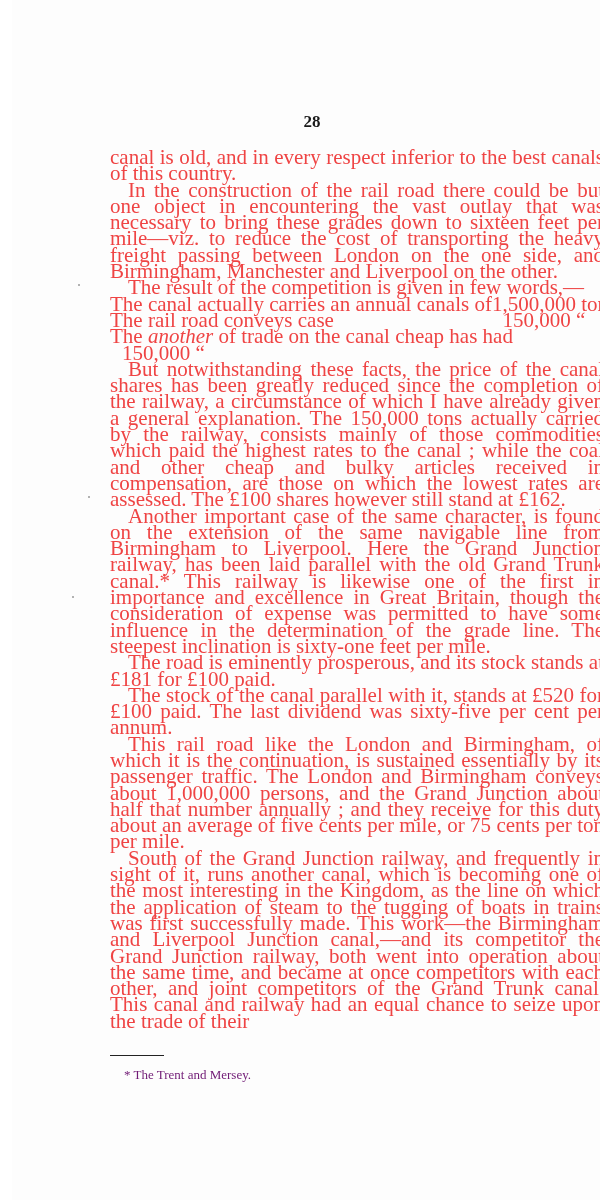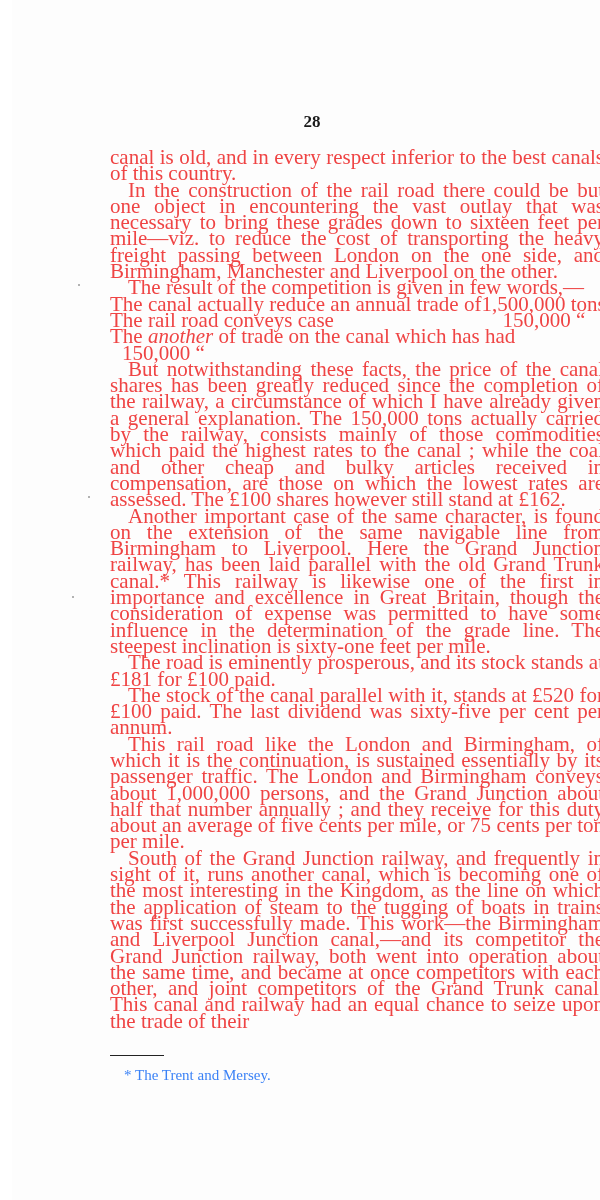--- a/index.html
+++ b/index.html
@@ -10,47 +10,47 @@
     .body { position: absolute; left: 98px; top: 149px; width: 494px;
       font-family: "Liberation Serif", "DejaVu Serif", serif; font-size: 21px; line-height: 16.3px; color: #ef4444; }
     .para { margin: 0; text-align: justify; text-align-last: left; text-indent: 18px; }
     .para.noindent { text-indent: 0; }
     .row { display: flex; justify-content: space-between; white-space: nowrap; }
     .row .num { min-width: 120px; text-align: center; }
     .hang { padding-left: 12px; display: flex; justify-content: space-between; }
     em { font-style: italic; }
     .rule { position: absolute; left: 98px; top: 1055px; width: 54px; border-top: 1.5px solid #222; }
     .footnote { position: absolute; left: 112px; top: 1067px;
-      font-family: "Liberation Serif", "DejaVu Serif", serif; font-size: 15px; color: #3b82f6; }
+      font-family: "Liberation Serif", "DejaVu Serif", serif; font-size: 13px; color: #701a75; }
     .speck { position: absolute; background: #999; width: 2px; height: 2px; border-radius: 1px; }
   </style>
 </head>
 <body>
 
 <div class="page">
 
   <div class="pagenum">28</div>
 
   <div class="body">
     <p class="para noindent">canal is old, and in every respect inferior to the best canals of this country.</p>
     <p class="para">In the construction of the rail road there could be but one object in encountering the vast outlay that was necessary to bring these grades down to sixteen feet per mile—viz. to reduce the cost of transporting the heavy freight passing between London on the one side, and Birmingham, Manchester and Liverpool on the other.</p>
     <p class="para">The result of the competition is given in few words,—</p>
 
     <div>
       <div class="row">
-        <span>The canal actually reduce an annual trade of</span>
+        <span>The canal actually carries an annual canals of</span>
         <span class="num">1,500,000 tons.</span>
       </div>
       <div class="row">
         <span>The rail road conveys case</span>
         <span class="num">150,000 “</span>
       </div>
       <div>
         <div>
-          <span>The </span><em>another</em><span> of trade on the canal which has had</span>
+          <span>The </span><em>another</em><span> of trade on the canal cheap has had</span>
         </div>
         <div class="row hang">
           <span>150,000 “</span>
         </div>
       </div>
     </div>
 
     <p class="para">But notwithstanding these facts, the price of the canal shares has been greatly reduced since the completion of the railway, a circumstance of which I have already given a general explanation. The 150,000 tons actually carried by the railway, consists mainly of those commodities which paid the highest rates to the canal ; while the coal and other cheap and bulky articles received in compensation, are those on which the lowest rates are assessed. The £100 shares however still stand at £162.</p>
     <p class="para">Another important case of the same character, is found on the extension of the same navigable line from Birmingham to Liverpool. Here the Grand Junction railway, has been laid parallel with the old Grand Trunk canal.* This railway is likewise one of the first in importance and excellence in Great Britain, though the consideration of expense was permitted to have some influence in the determination of the grade line. The steepest inclination is sixty-one feet per mile.</p>
     <p class="para">The road is eminently prosperous, and its stock stands at £181 for £100 paid.</p>

